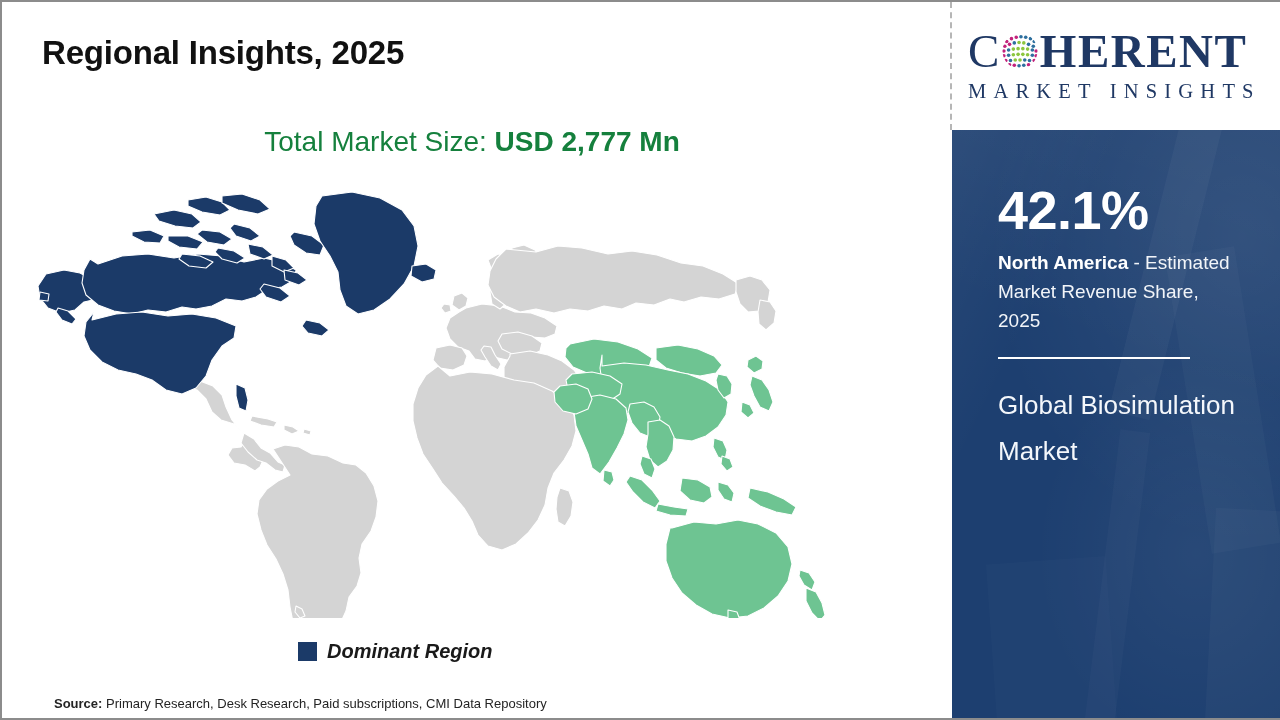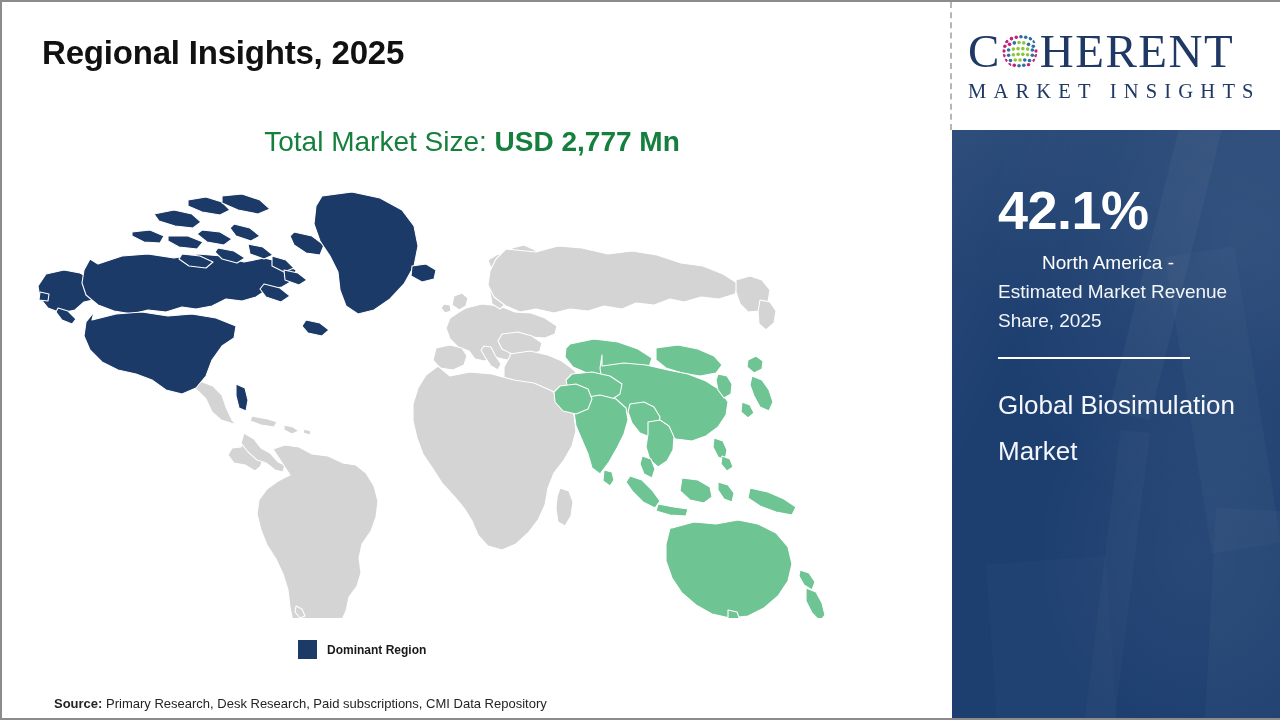--- a/index.html
+++ b/index.html
@@ -64,24 +64,25 @@
   .legend-item {
     display: flex;
     align-items: center;
     gap: 10px;
   }
   .legend-swatch {
     width: 19px; height: 19px;
     display: inline-block;
   }
   .legend-label {
-    font-size: 12px;
+    font-size: 20px;
     font-weight: bold;
     color: #1a1a1a;
     white-space: nowrap;
+    font-style: italic;
   }
 
   
   .source-line {
     position: absolute;
     left: 52px; top: 694px;
     font-size: 13px;
     color: #242424;
     white-space: nowrap;
   }
@@ -113,21 +114,21 @@
     letter-spacing: 0.5px;
   }
   .logo-c { margin-right: 1px; }
   .logo-globe {
     position: relative;
     width: 38px; height: 38px;
     margin: 0 1px 0 0;
     flex: 0 0 auto;
   }
   .logo-globe svg { display:block; }
-  .logo-rest { letter-spacing: 1.5px; }
+  .logo-rest { letter-spacing: 1.5px; font-weight: bold; }
   .logo-row2 {
     font-family: "Liberation Serif", serif;
     color: #1f3864;
     font-size: 20.5px;
     letter-spacing: 7.2px;
     margin-top: 2px;
     white-space: nowrap;
   }
 
   
@@ -171,21 +172,21 @@
     line-height: 1.05;
     letter-spacing: -0.5px;
   }
   .stat-desc {
     margin-top: 9px;
     font-size: 19px;
     color: #f2f5f9;
     line-height: 1.54;
     font-weight: 400;
   }
-  .stat-desc .region { font-weight: normal; color: #ffffff; margin-left: 44px; }
+  .stat-desc .region { font-weight: bold; color: #ffffff; }
   .stat-divider {
     margin-top: 22px;
     width: 192px; height: 0;
     border-top: 2px solid #ffffff;
   }
   .stat-market {
     margin-top: 24px;
     font-size: 26px;
     color: #f4f7fb;
     line-height: 1.76;

